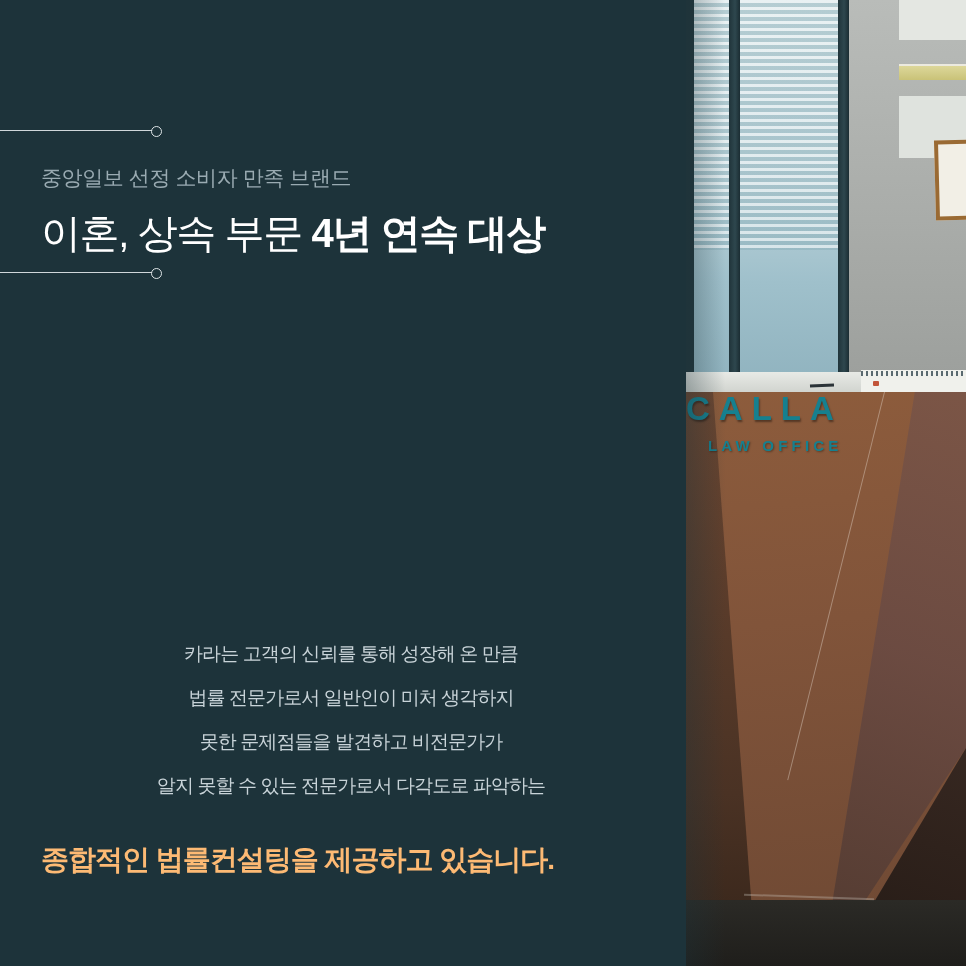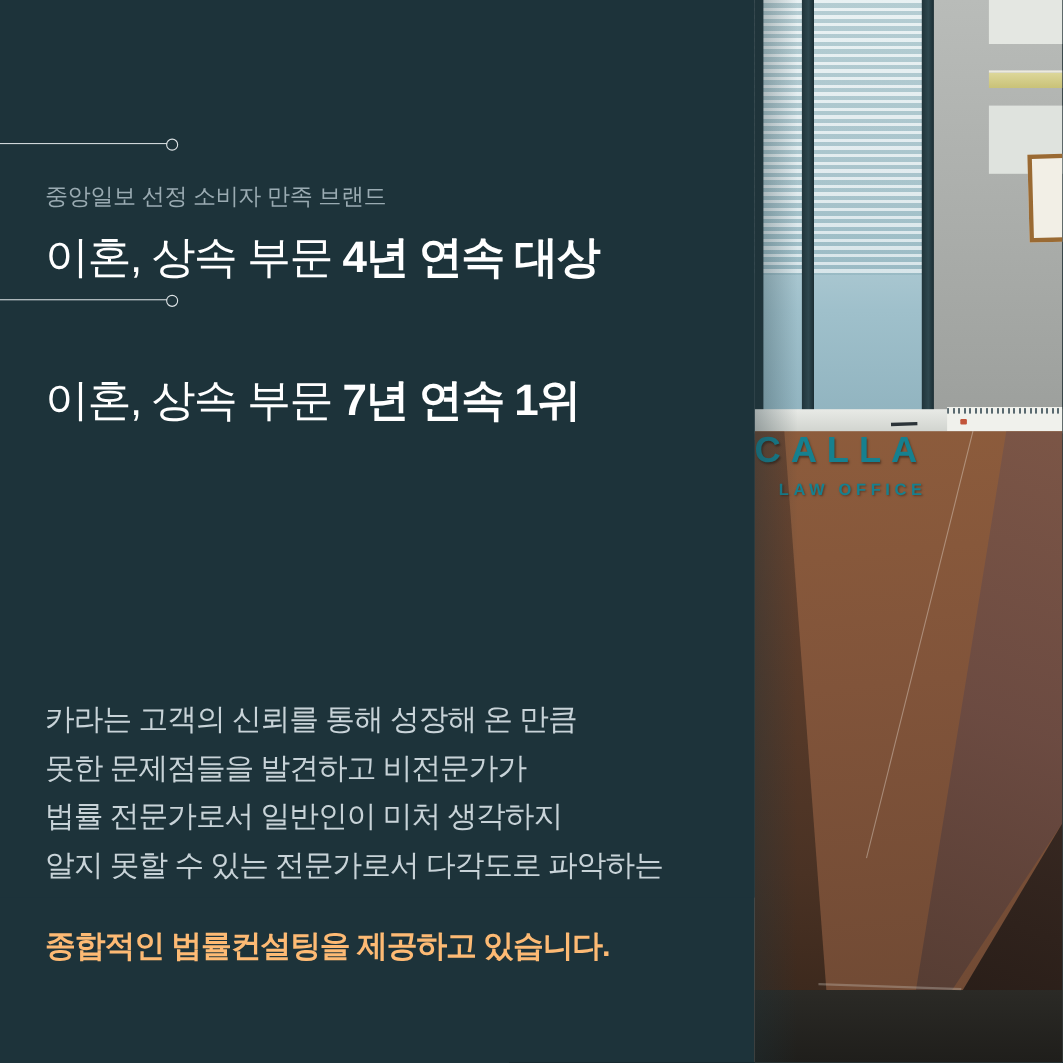--- a/index.html
+++ b/index.html
@@ -65,25 +65,26 @@
   .headline .hl-strong { font-weight: 700; }
 
   .body-block {
     position: absolute;
     left: 41px;
     top: 632px;
     width: 620px;
   }
   .body-line {
     color: #c8d3d8;
-    font-size: 27px;
+    font-size: 19px;
     line-height: 44px;
     letter-spacing: -0.9px;
     white-space: nowrap;
     font-weight: 300;
+    text-align: center;
   }
   .body-closing {
     position: absolute;
     left: 41px;
     top: 841px;
     color: #fdba74;
     font-size: 28px;
     letter-spacing: -1px;
     white-space: nowrap;
     font-weight: 700;
@@ -302,27 +303,24 @@
     <div class="rule-dot" style="left:151px; top:126px;"></div>
 
     <div class="eyebrow" style="top:164px;">중앙일보 선정 소비자 만족 브랜드</div>
     <div class="headline" style="top:206px;">
       <span class="hl-light">이혼, 상속 부문 </span><span class="hl-strong">4년 연속 대상</span>
     </div>
 
     <div class="rule" style="top:272px; width:155px;"></div>
     <div class="rule-dot" style="left:151px; top:268px;"></div>
 
-    <div class="headline" style="top:336px;">
-      <span class="hl-light">이혼, 상속 부문 </span><span class="hl-strong">7년 연속 1위</span>
-    </div>
 
     <div class="body-block">
       <div class="body-line">카라는 고객의 신뢰를 통해 성장해 온 만큼</div>
+      <div class="body-line">법률 전문가로서 일반인이 미처 생각하지</div>
       <div class="body-line">못한 문제점들을 발견하고 비전문가가</div>
-      <div class="body-line">법률 전문가로서 일반인이 미처 생각하지</div>
       <div class="body-line">알지 못할 수 있는 전문가로서 다각도로 파악하는</div>
     </div>
 
     <div class="body-closing">종합적인 법률컨설팅을 제공하고 있습니다.</div>
   </div>
 
 </div>
 
 </body></html>

